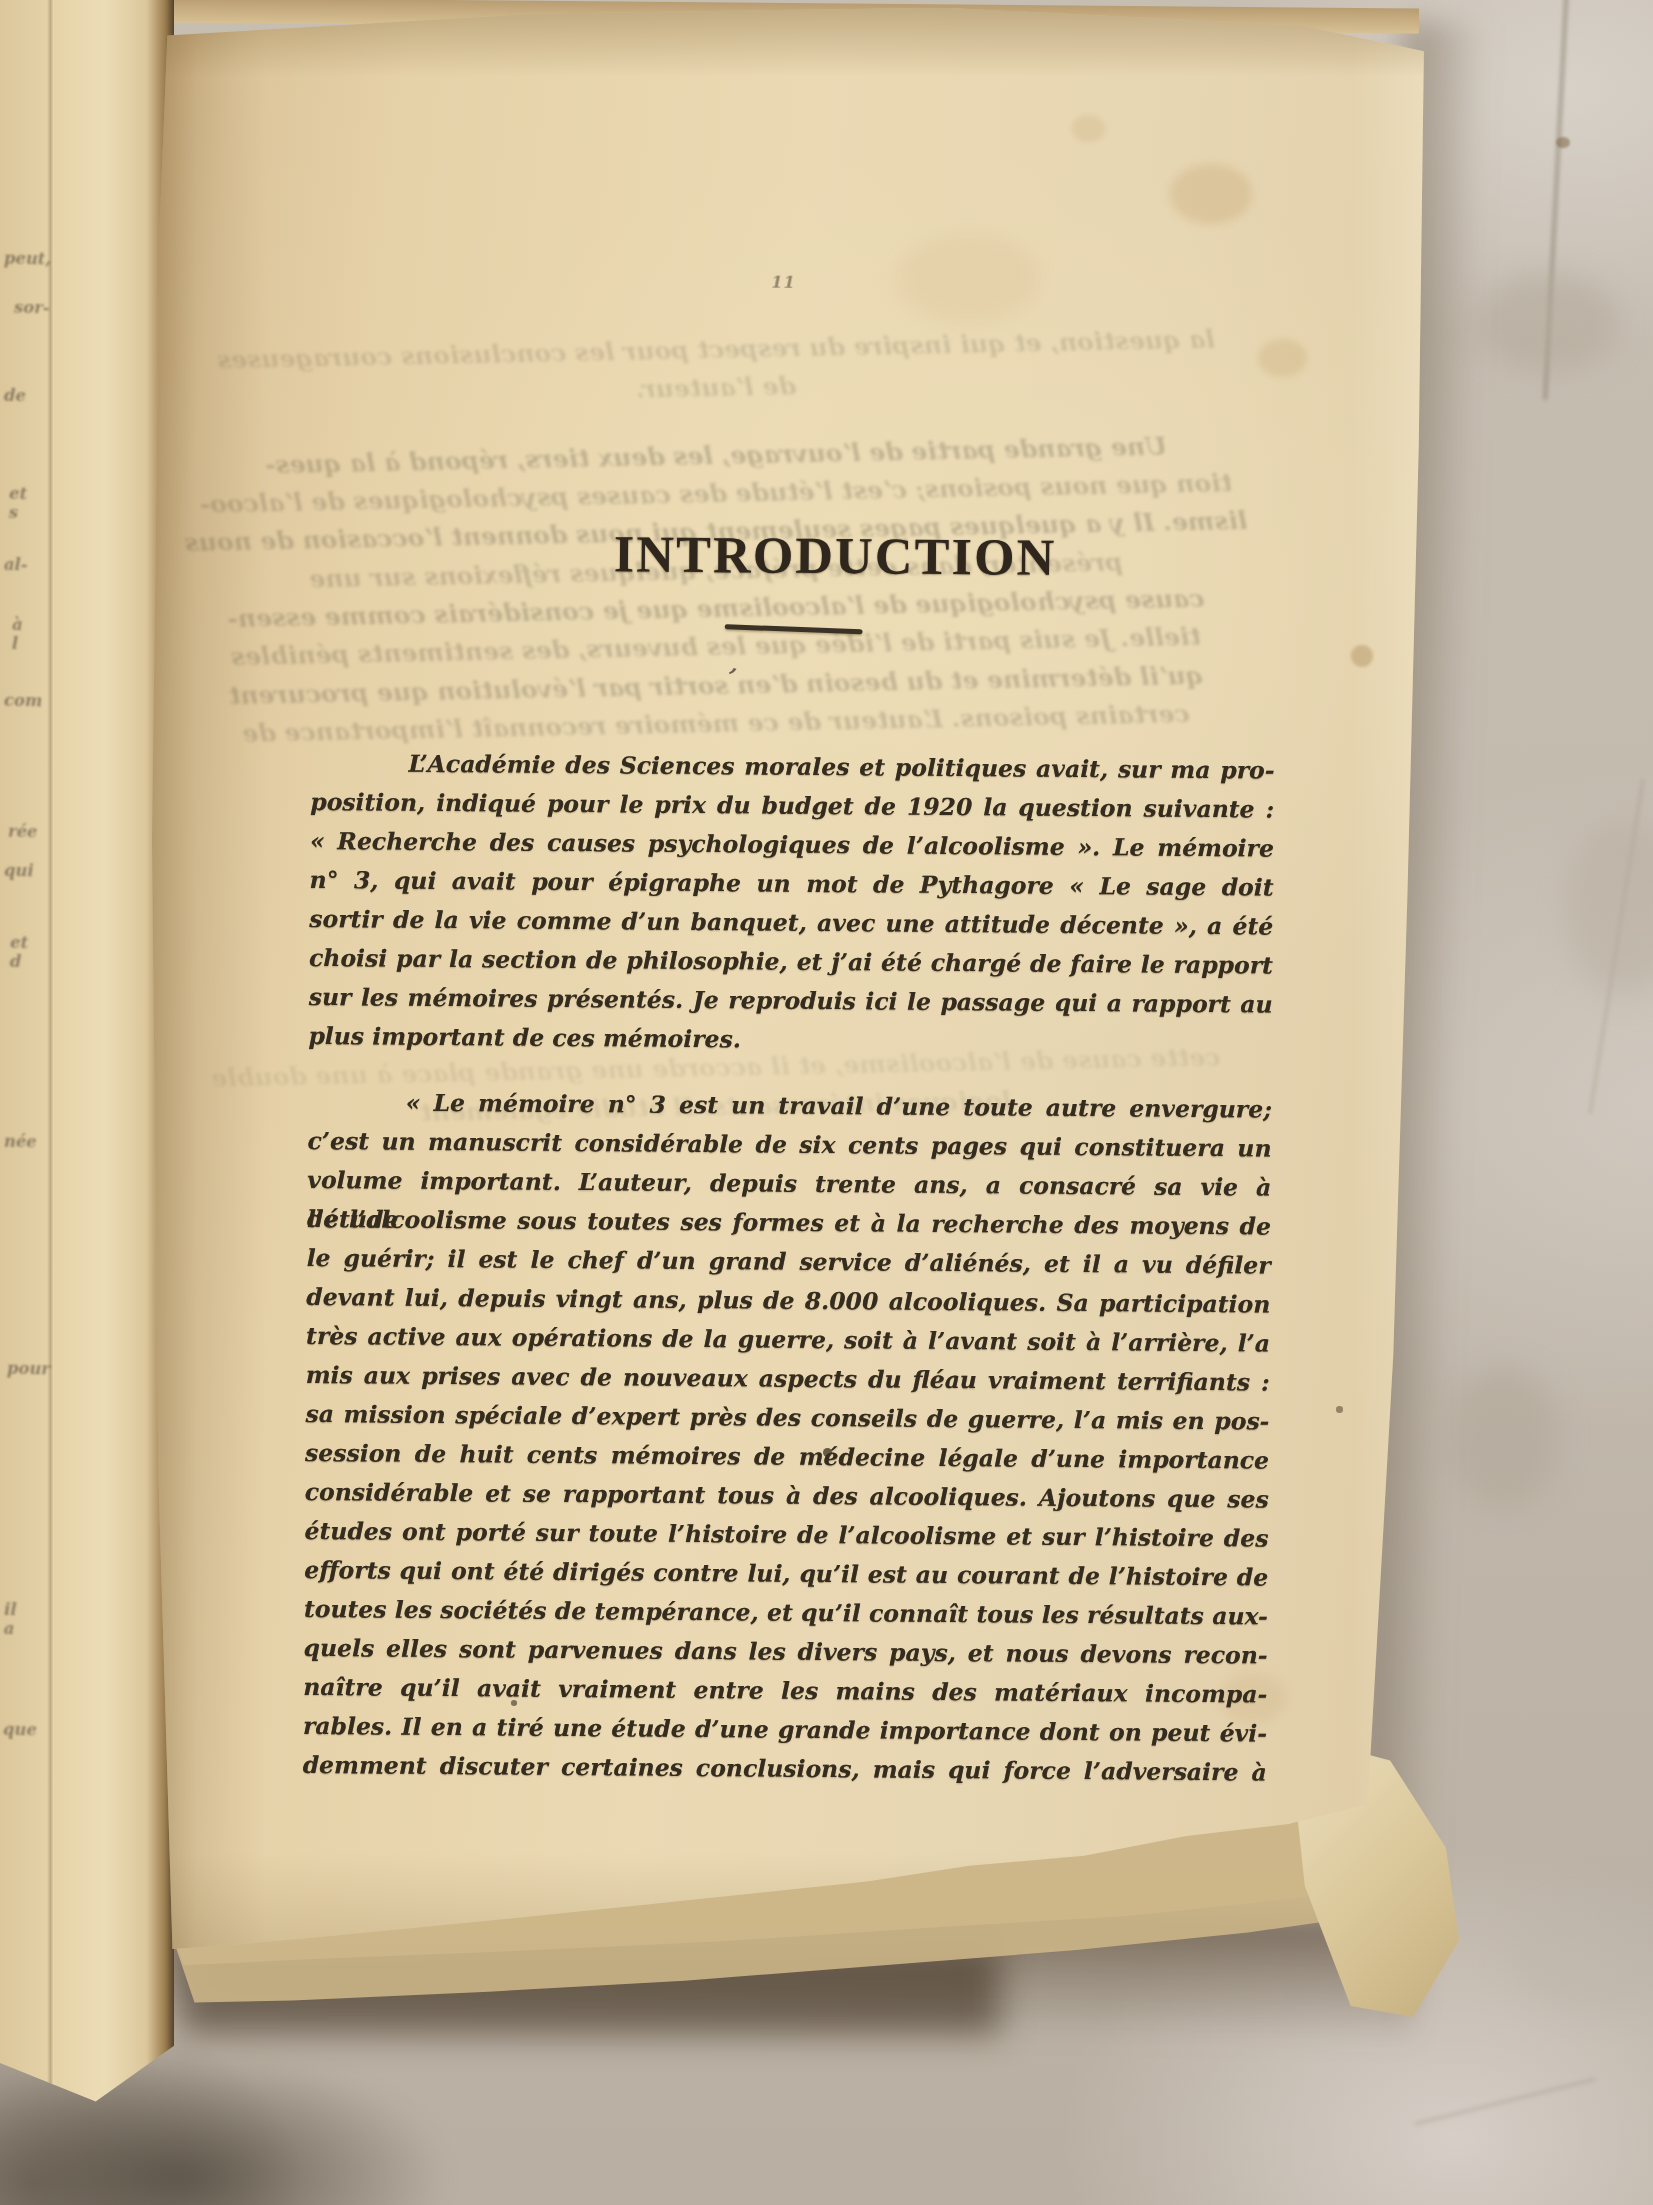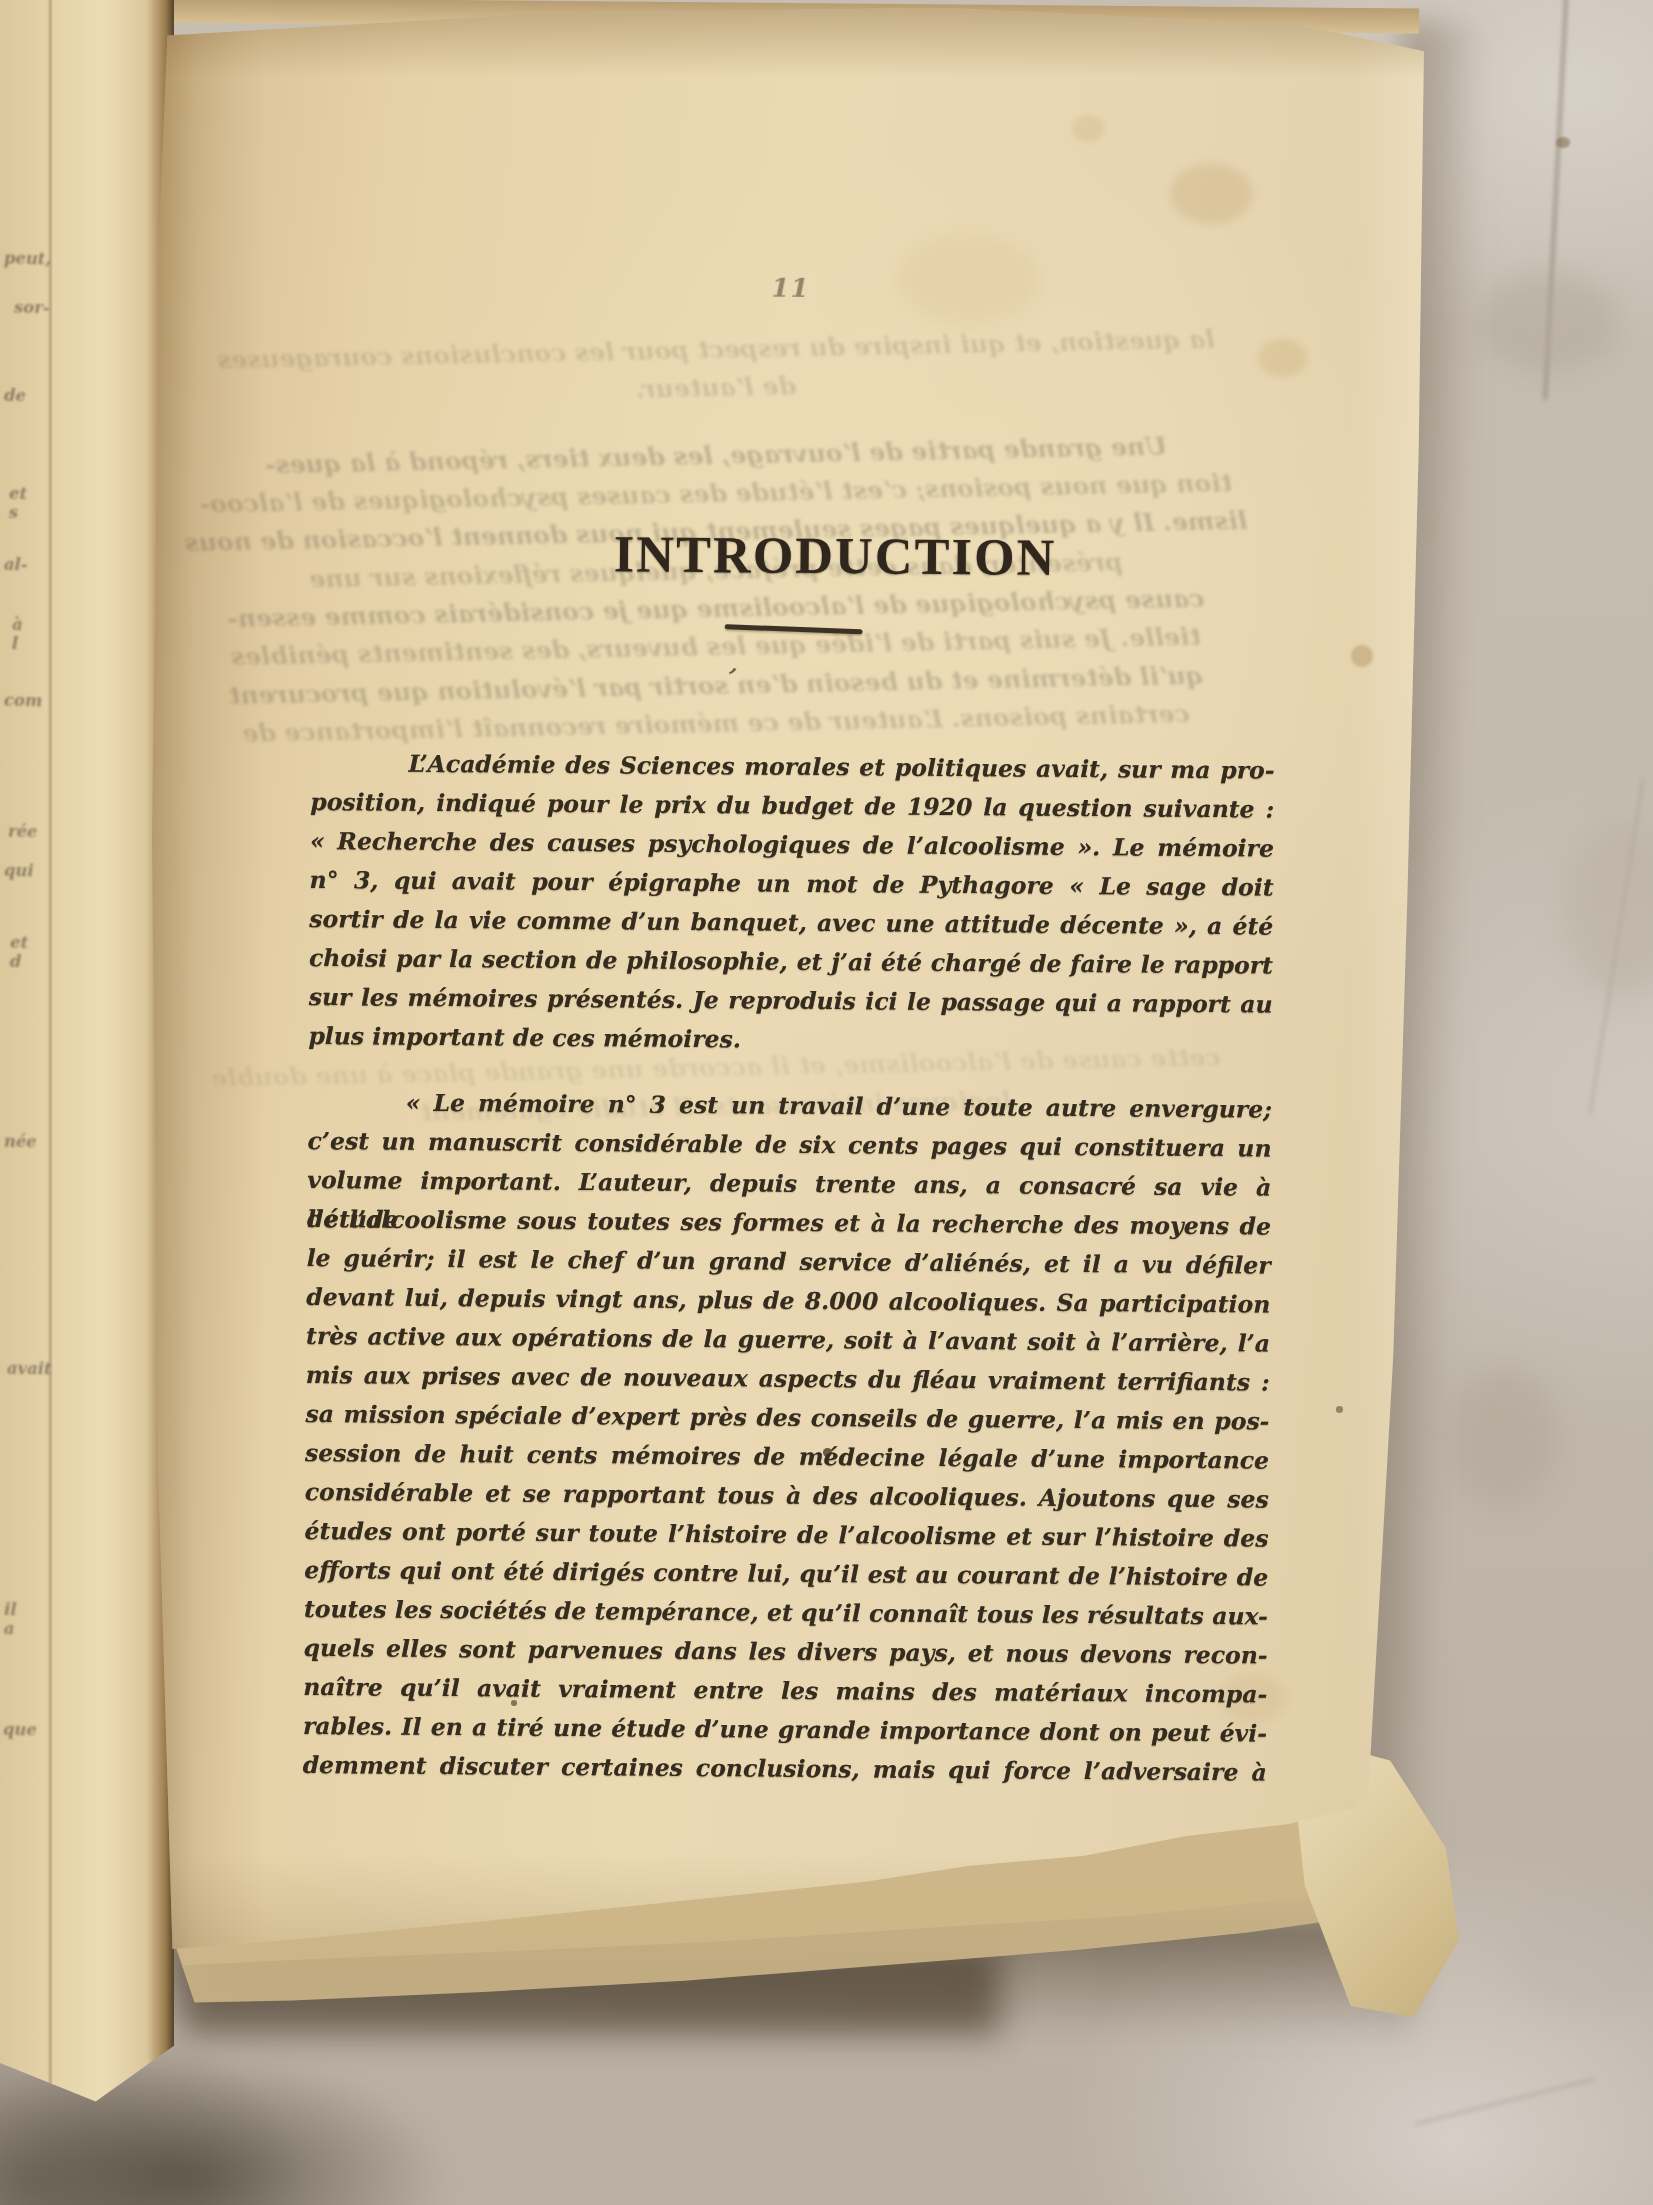--- a/index.html
+++ b/index.html
@@ -92,21 +92,21 @@
   #sp4{left:1351px;top:645px;width:22px;height:22px;background:rgba(150,110,55,.30);filter:blur(1.6px);}
   #sp5{left:897px;top:235px;width:142px;height:88px;background:rgba(190,150,85,.10);filter:blur(8.8px);}
   #sp6{left:823px;top:1448px;width:8.8px;height:8.8px;background:rgba(60,48,30,.75);filter:blur(0.5px);}
   #sp7{left:511px;top:1700px;width:5.5px;height:5.5px;background:rgba(60,48,30,.6);}
   #sp8{left:1336px;top:1406px;width:6.6px;height:6.6px;background:rgba(70,55,35,.5);}
   #sp9{left:1220px;top:1674px;width:66px;height:49px;background:rgba(170,130,70,.12);filter:blur(5.5px);}
   #sp10{left:1556px;top:137px;width:14.2px;height:11px;background:rgba(120,95,60,.5);filter:blur(1.1px);}
 
   .content{position:absolute;left:0;top:0;width:100%;height:100%;z-index:6;
     transform:rotate(.45deg);transform-origin:820px 1094px;color:#332a1f;}
-  .folio{position:absolute;left:765px;top:273px;font-style:italic;font-weight:700;font-size:26px;
+  .folio{position:absolute;left:765px;top:273px;font-style:italic;font-weight:700;font-size:16px;
     letter-spacing:1.1px;color:rgba(73,63,48,.55);filter:blur(0.4px);}
   .title{position:absolute;left:339px;top:526px;width:984px;text-align:center;
     font-family:"Liberation Serif",serif;font-weight:700;font-size:52px;letter-spacing:2.2px;
     color:#2f271d;text-shadow:0 1.1px 1.6px rgba(100,80,45,.35),0 0 1.1px rgba(47,39,29,.5);}
   .rule{position:absolute;left:721px;top:627px;width:138px;height:4.9px;background:#3a3127;
     border-radius:2.7px;transform:rotate(1.7deg);box-shadow:0 1.6px 2.2px rgba(100,80,45,.4);}
   .mark{position:absolute;left:724px;top:663px;font-style:italic;font-weight:700;font-size:24px;
     color:#3a3127;opacity:.7;transform:rotate(14deg);}
   .para{position:absolute;left:308px;width:964px;}
   #para1{top:748px;}
@@ -147,21 +147,21 @@
     <div class="frag">sor-</div>
     <div class="frag">de</div>
     <div class="frag">et s</div>
     <div class="frag">al-</div>
     <div class="frag">à l</div>
     <div class="frag">com</div>
     <div class="frag">rée</div>
     <div class="frag">qui</div>
     <div class="frag">et d</div>
     <div class="frag">née</div>
-    <div class="frag">avait</div>
+    <div class="frag">pour</div>
     <div class="frag">il a</div>
     <div class="frag">que</div>
   </div>
 
   <div class="page"></div>
 
   <div class="bleed-layer">
     <div class="bleed">la question, et qui inspire du respect pour les conclusions courageuses</div>
     <div class="bleed">de l’auteur.</div>
     <div class="bleed">Une grande partie de l’ouvrage, les deux tiers, répond à la ques-</div>

